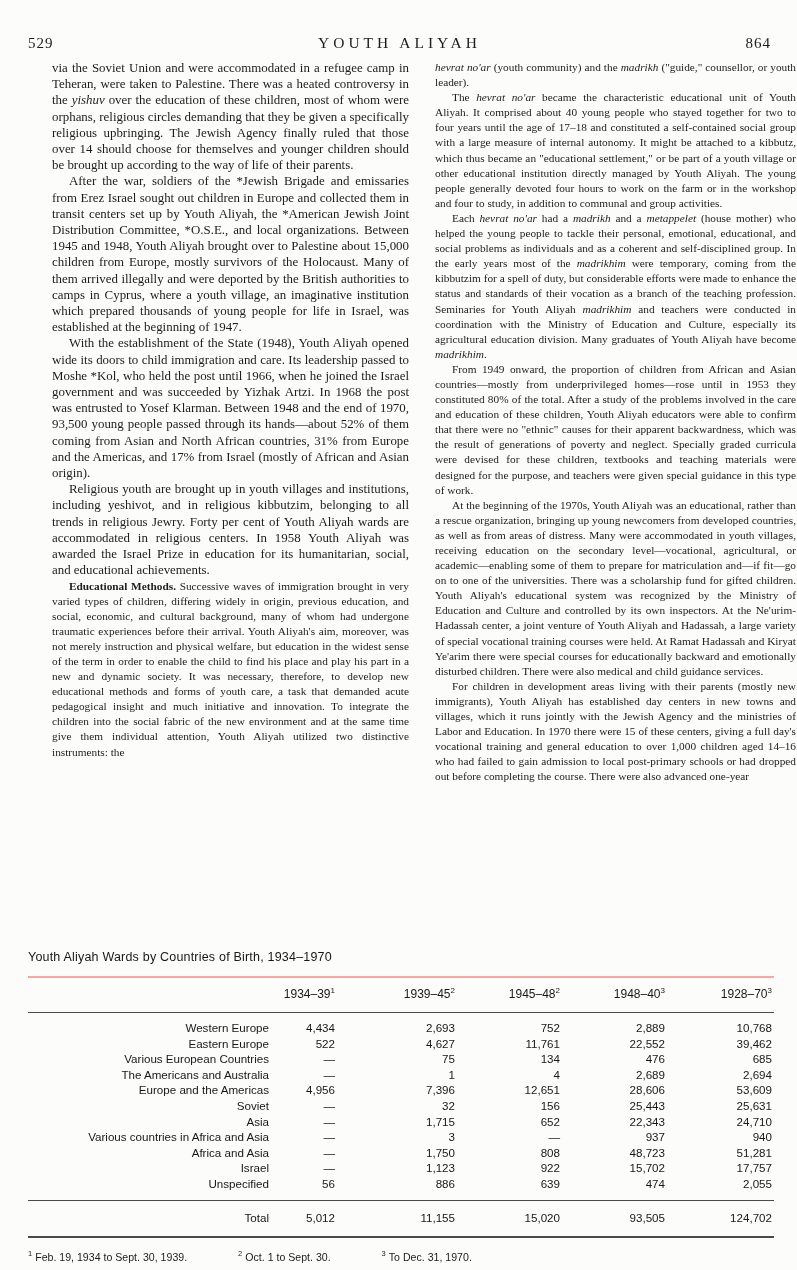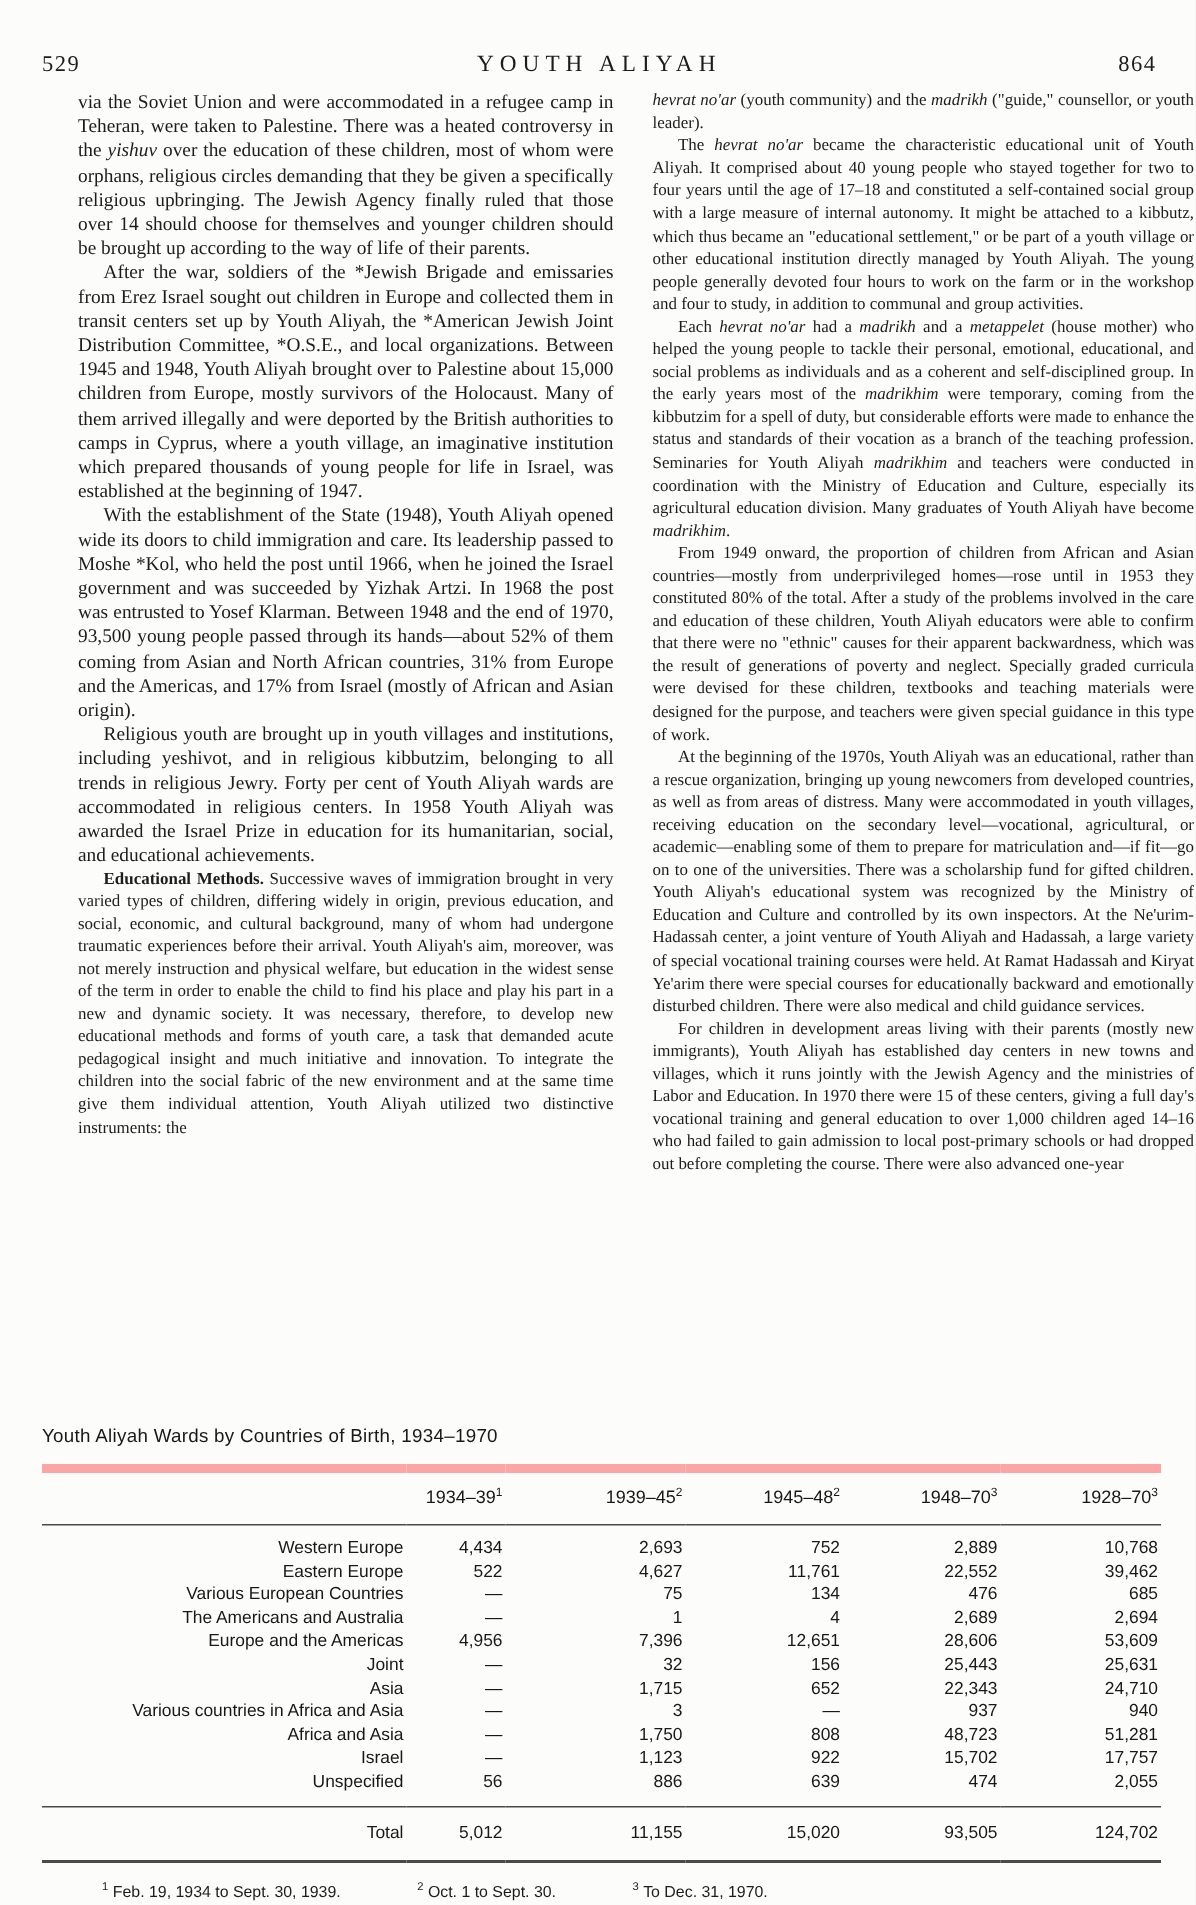--- a/index.html
+++ b/index.html
@@ -25,35 +25,35 @@
   .sm { font-size:11.3px; line-height:15.1px; }
   .ind { text-indent:17px; }
   .gap-before { margin-top:15px; }
   .table-block {
     position:absolute; left:28px; top:950px; width:746px;
     font-family:"Liberation Sans", sans-serif; color:#181818;
   }
   .table-title { font-size:12.5px; font-weight:normal; margin:0 0 12px 0; letter-spacing:0.2px; }
   table.stats { width:100%; border-collapse:collapse; font-size:11.6px; table-layout:fixed; }
   table.stats thead th {
-    border-top:6px solid #fca5a5; border-bottom:1.7px solid #4a4a48;
+    border-top:2px solid #fca5a5; border-bottom:1.7px solid #4a4a48;
     font-weight:normal; text-align:right; padding:9px 2px 11px 0; font-size:12px;
   }
   table.stats thead th.lblcol { text-align:left; }
   table.stats td { text-align:right; padding:0 2px 0 0; line-height:15.6px; white-space:nowrap; }
   table.stats td.lbl { text-align:right; padding-left:0; }
   table.stats tbody tr:first-child td { padding-top:7px; }
   table.stats tbody tr:last-child td { padding-bottom:8px; }
   table.stats tfoot td {
     border-top:1.7px solid #4a4a48; border-bottom:2px solid #4a4a48;
     padding-top:9px; padding-bottom:11px;
   }
   table.stats tfoot td.lbl { padding-left:25px; }
   sup.colsup { font-size:8px; vertical-align:super; line-height:0; }
-  .footnotes { margin-top:11px; font-size:10.6px; color:#1c1c1c;margin-left:40px; }
+  .footnotes { margin-top:11px; font-size:10.6px; color:#1c1c1c; }
   .fn { display:inline-block; margin-right:48px; }
   .fn sup { font-size:7.5px; margin-right:3px; }
 </style>
 </head>
 <body>
 
 <div class="page">
 
   <div class="pghead">
     <span class="pgnum">529</span>
@@ -88,21 +88,21 @@
         <col style="width:105px">
           <col style="width:105px">
           <col style="width:107px">
       </colgroup>
       <thead>
         <tr>
           <th class="lblcol"></th>
           <th><span>1934–39</span><sup class="colsup">1</sup></th>
           <th><span>1939–45</span><sup class="colsup">2</sup></th>
           <th><span>1945–48</span><sup class="colsup">2</sup></th>
-          <th><span>1948–70</span><sup class="colsup">3</sup></th>
+          <th><span>1948–40</span><sup class="colsup">3</sup></th>
           <th><span>1928–70</span><sup class="colsup">3</sup></th>
         </tr>
       </thead>
       <tbody>
           <tr>
             <td class="lbl">Western Europe</td>
             <td>4,434</td>
             <td>2,693</td>
             <td>752</td>
             <td>2,889</td>
@@ -134,21 +134,21 @@
           </tr>
           <tr>
             <td class="lbl">Europe and the Americas</td>
             <td>4,956</td>
             <td>7,396</td>
             <td>12,651</td>
             <td>28,606</td>
             <td>53,609</td>
           </tr>
           <tr>
-            <td class="lbl">Joint</td>
+            <td class="lbl">Soviet</td>
             <td>—</td>
             <td>32</td>
             <td>156</td>
             <td>25,443</td>
             <td>25,631</td>
           </tr>
           <tr>
             <td class="lbl">Asia</td>
             <td>—</td>
             <td>1,715</td>

